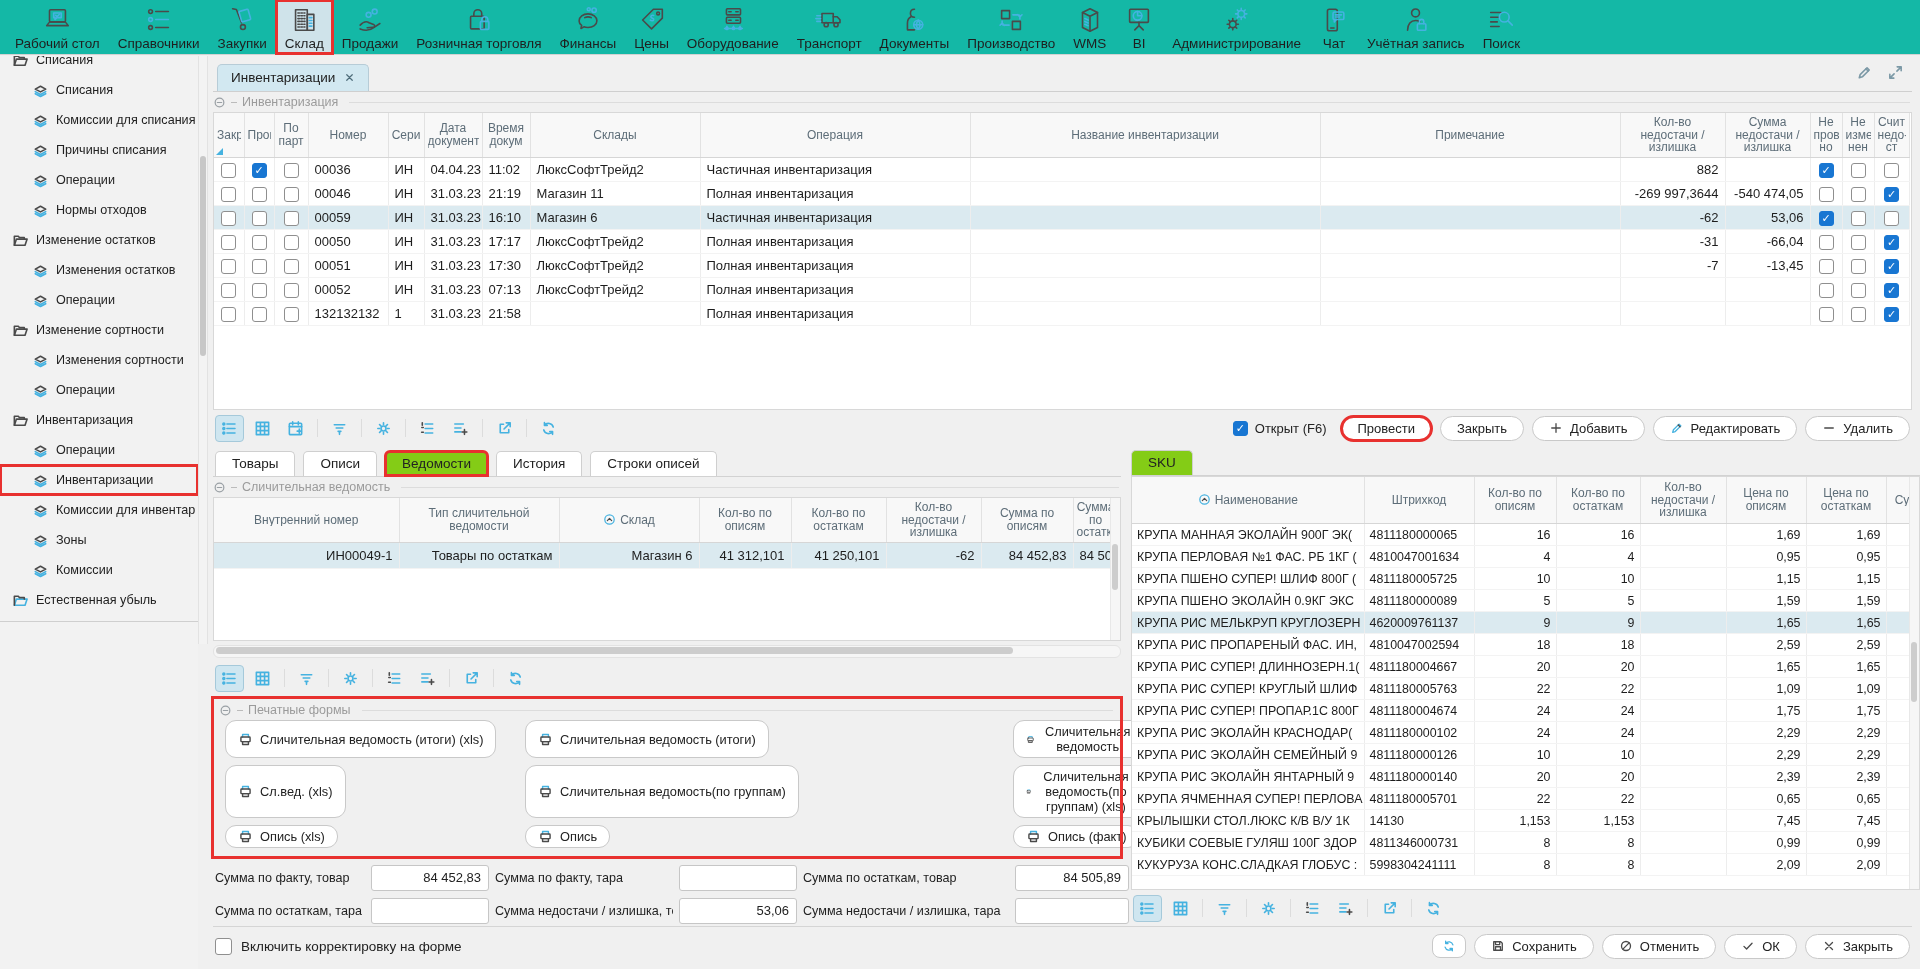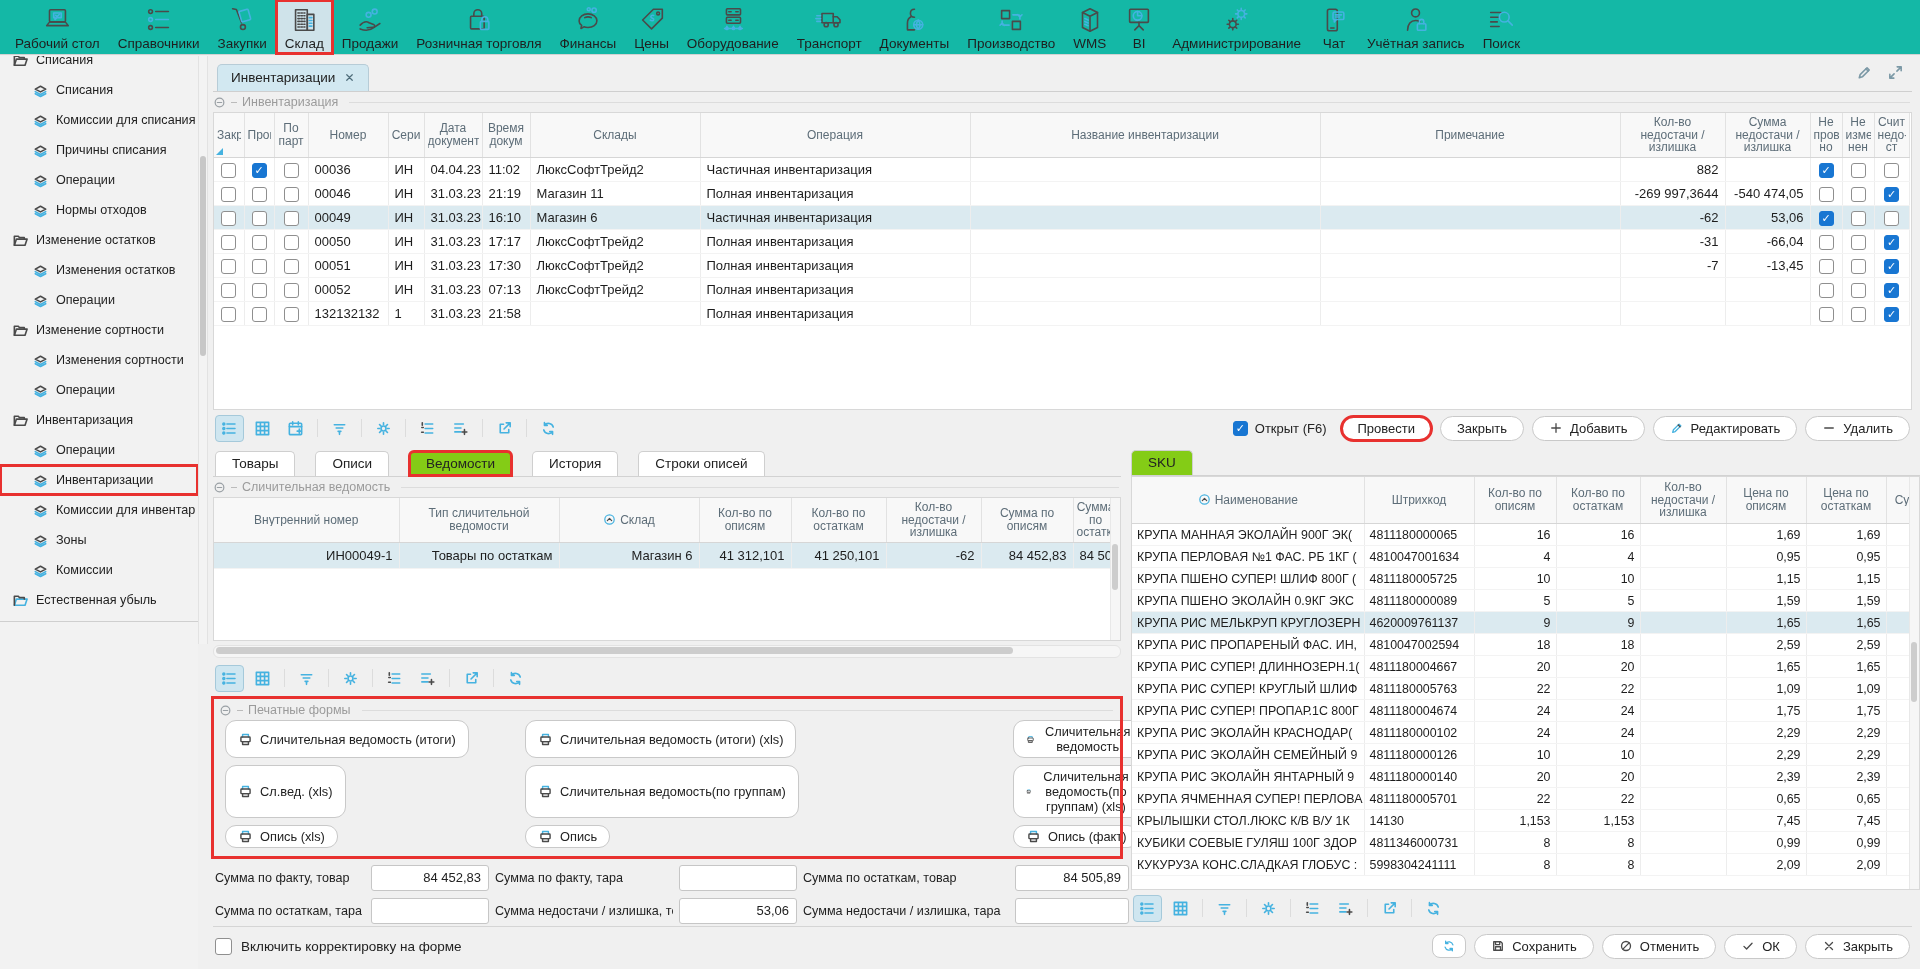--- a/index.html
+++ b/index.html
@@ -76,21 +76,21 @@
   .chk-label{display:inline-flex;gap:7px;align-items:center;font-size:13px;cursor:pointer;}
   .cbx{display:inline-flex;align-items:center;justify-content:center;width:15px;height:15px;border:1px solid #8f8f8f;
     border-radius:3px;background:#fff;box-sizing:border-box;cursor:pointer;vertical-align:middle;flex:none;}
   .cbx.on{background:#1876d2;border-color:#1876d2;}
   .cbx.on::after{content:"✓";color:#fff;font-size:11px;line-height:1;}
   .cbx.big{width:17px;height:17px;}
   
   .bottom{flex:1;display:flex;gap:10px;min-height:0;}
   .left-pane{width:908px;flex:none;display:flex;flex-direction:column;min-height:0;}
   .right-pane{flex:1;display:flex;flex-direction:column;min-height:0;}
-  .dtabs{display:flex;align-items:flex-end;gap:20px;height:30px;border-bottom:1px solid #d2d2d2;padding-left:2px;flex:none;}
+  .dtabs{display:flex;align-items:flex-end;gap:8px;height:30px;border-bottom:1px solid #d2d2d2;padding-left:2px;flex:none;}
   .dtab{background:#fff;border:1px solid #cfcfcf;border-bottom:none;border-radius:5px 5px 0 0;
     padding:4px 16px 5px;font-size:13.5px;cursor:pointer;}
   .dtab.sel{background:#84cc16;}
   .tbl2-wrap{flex:1;background:#fff;border:1px solid #d8d8d8;overflow:hidden;position:relative;min-height:0;}
   #ved-table{width:904px;}
   #ved-table td{height:26px;text-align:right;}
   .hscroll{height:11px;background:#f6f6f6;border:1px solid #e3e3e3;border-radius:6px;margin:4px 0 2px;position:relative;flex:none;}
   .hscroll .thumb{position:absolute;left:2px;top:1px;height:7px;width:88%;background:#cdcdcd;border-radius:4px;}
   .print-group{outline:3px solid #e8312f;outline-offset:-1px;padding:2px 6px 9px;margin:2px 0 4px;flex:none;}
   .print-grid{display:grid;grid-template-columns:300px 488px auto;row-gap:7px;justify-items:start;padding-left:6px;}
@@ -642,21 +642,21 @@
             <td class="num">-269 997,3644</td>
             <td class="num">-540 474,05</td>
             <td class="c"><span class="cbx"></span></td>
             <td class="c"><span class="cbx"></span></td>
             <td class="c"><span class="cbx on"></span></td>
           </tr>
           <tr class="sel">
             <td class="c"><span class="cbx"></span></td>
             <td class="c"><span class="cbx"></span></td>
             <td class="c"><span class="cbx"></span></td>
-            <td class="l">00049</td>
+            <td class="l">00059</td>
             <td class="l">ИН</td>
             <td class="l">31.03.23</td>
             <td class="l">16:10</td>
             <td class="l">Магазин 6</td>
             <td class="l">Частичная инвентаризация</td>
             <td class="l"></td>
             <td class="l"></td>
             <td class="num">-62</td>
             <td class="num">53,06</td>
             <td class="c"><span class="cbx on"></span></td>
@@ -1031,31 +1031,31 @@
         </div>
         <div id="print-grid" class="print-grid">
             <button class="pbtn">
               <span class="btn-ic15">
                 <svg viewBox="0 0 18 18">
                   <path class="b" d="M5.5 6V3h7v3"></path>
                   <rect class="d" x="3.5" y="6" width="11" height="5.5" rx="0.8"></rect>
                   <path class="d" d="M5.5 11.5h7V15h-7z"></path>
                 </svg>
               </span>
-              <span>Сличительная ведомость (итоги)</span>
+              <span>Сличительная ведомость (итоги) (xls)</span>
             </button>
             <button class="pbtn">
               <span class="btn-ic15">
                 <svg viewBox="0 0 18 18">
                   <path class="b" d="M5.5 6V3h7v3"></path>
                   <rect class="d" x="3.5" y="6" width="11" height="5.5" rx="0.8"></rect>
                   <path class="d" d="M5.5 11.5h7V15h-7z"></path>
                 </svg>
               </span>
-              <span>Сличительная ведомость (итоги) (xls)</span>
+              <span>Сличительная ведомость (итоги)</span>
             </button>
             <button class="pbtn">
               <span class="btn-ic15">
                 <svg viewBox="0 0 18 18">
                   <path class="b" d="M5.5 6V3h7v3"></path>
                   <rect class="d" x="3.5" y="6" width="11" height="5.5" rx="0.8"></rect>
                   <path class="d" d="M5.5 11.5h7V15h-7z"></path>
                 </svg>
               </span>
               <span>Сличительная ведомость</span>

